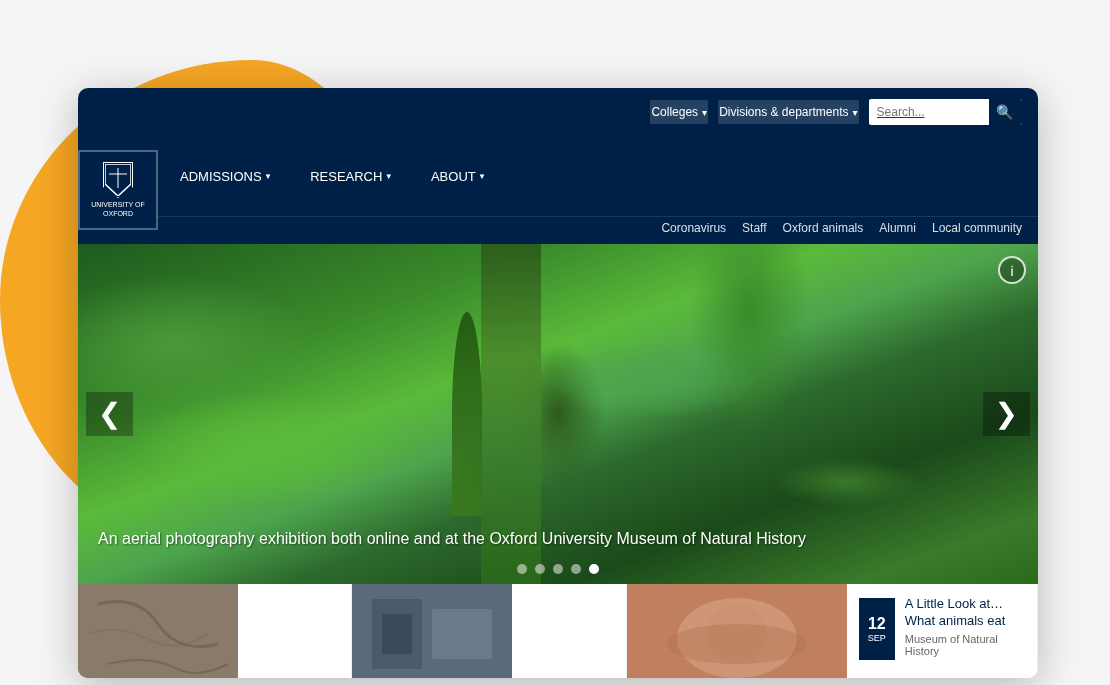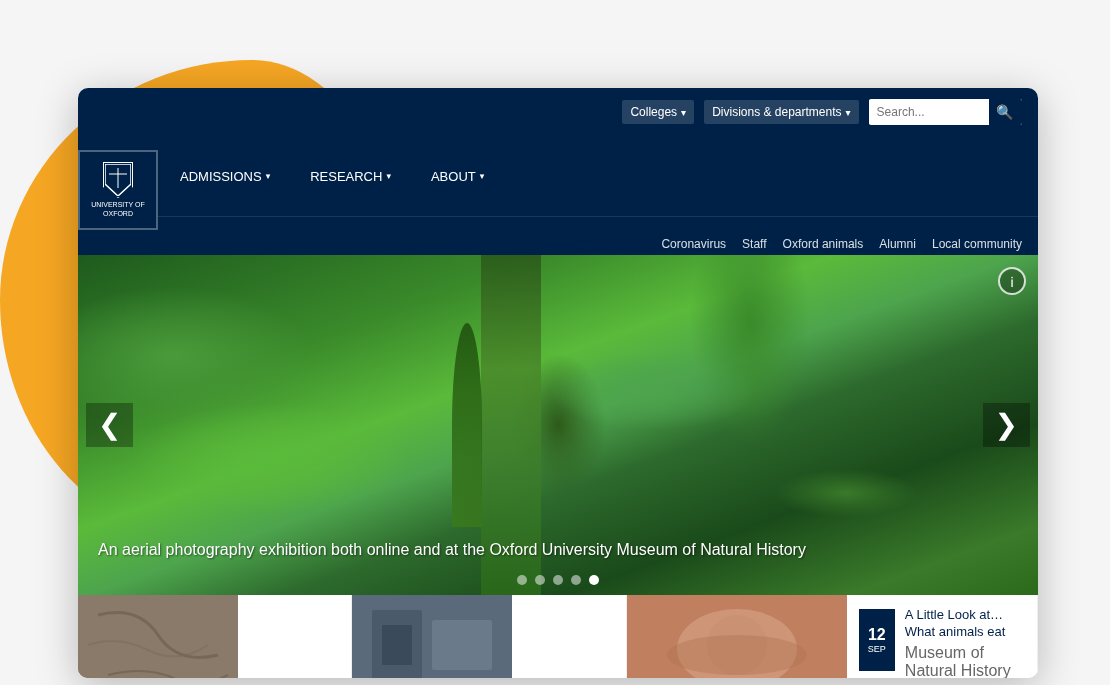--- a/index.html
+++ b/index.html
@@ -55,21 +55,21 @@
     .navbar-top-right {
       display: flex;
       align-items: center;
       gap: 10px;
     }
 
     .nav-dropdown-btn {
       background: rgba(255,255,255,0.15);
       color: #fff;
       border: none;
-      padding: 5px 8px;
+      padding: 5px 1px;
       font-size: 12px;
       cursor: pointer;
       border-radius: 2px;
       display: flex;
       align-items: center;
       gap: 4px;
     }
 
     .nav-dropdown-btn::after {
       content: '▾';
@@ -84,20 +84,21 @@
       overflow: hidden;
     }
 
     .search-input {
       border: none;
       outline: none;
       padding: 5px 8px;
       font-size: 12px;
       width: 120px;
       color: #333;
+      text-decoration: underline;
     }
 
     .search-btn {
       background: #002147;
       border: none;
       padding: 5px 8px;
       cursor: pointer;
       color: #fff;
       font-size: 14px;
       display: flex;
@@ -158,27 +159,27 @@
       white-space: nowrap;
     }
 
     .nav-link::after {
       content: '▾';
       font-size: 9px;
     }
 
     .navbar-secondary {
       display: flex;
-      align-items: flex-end;
+      align-items: flex-start;
       justify-content: flex-end;
       gap: 16px;
       padding: 4px 16px;
       border-top: 1px solid rgba(255,255,255,0.1);
       background: #002147;
-      height: 39px;
+      height: 28px;
     }
 
     .secondary-link {
       color: rgba(255,255,255,0.85);
       font-size: 12px;
       cursor: pointer;
       text-decoration: none;
     }
 
     
@@ -360,21 +361,21 @@
 
     .news-text h4 {
       font-size: 13px;
       color: #002147;
       font-weight: normal;
       margin-bottom: 3px;
       line-height: 1.3;
     }
 
     .news-text p {
-      font-size: 16px;
+      font-size: 11px;
       color: #666;
     }
   </style>
 </head>
 <body>
 
 <div class="yellow-blob"></div>
 
 <div class="browser-window">
 

